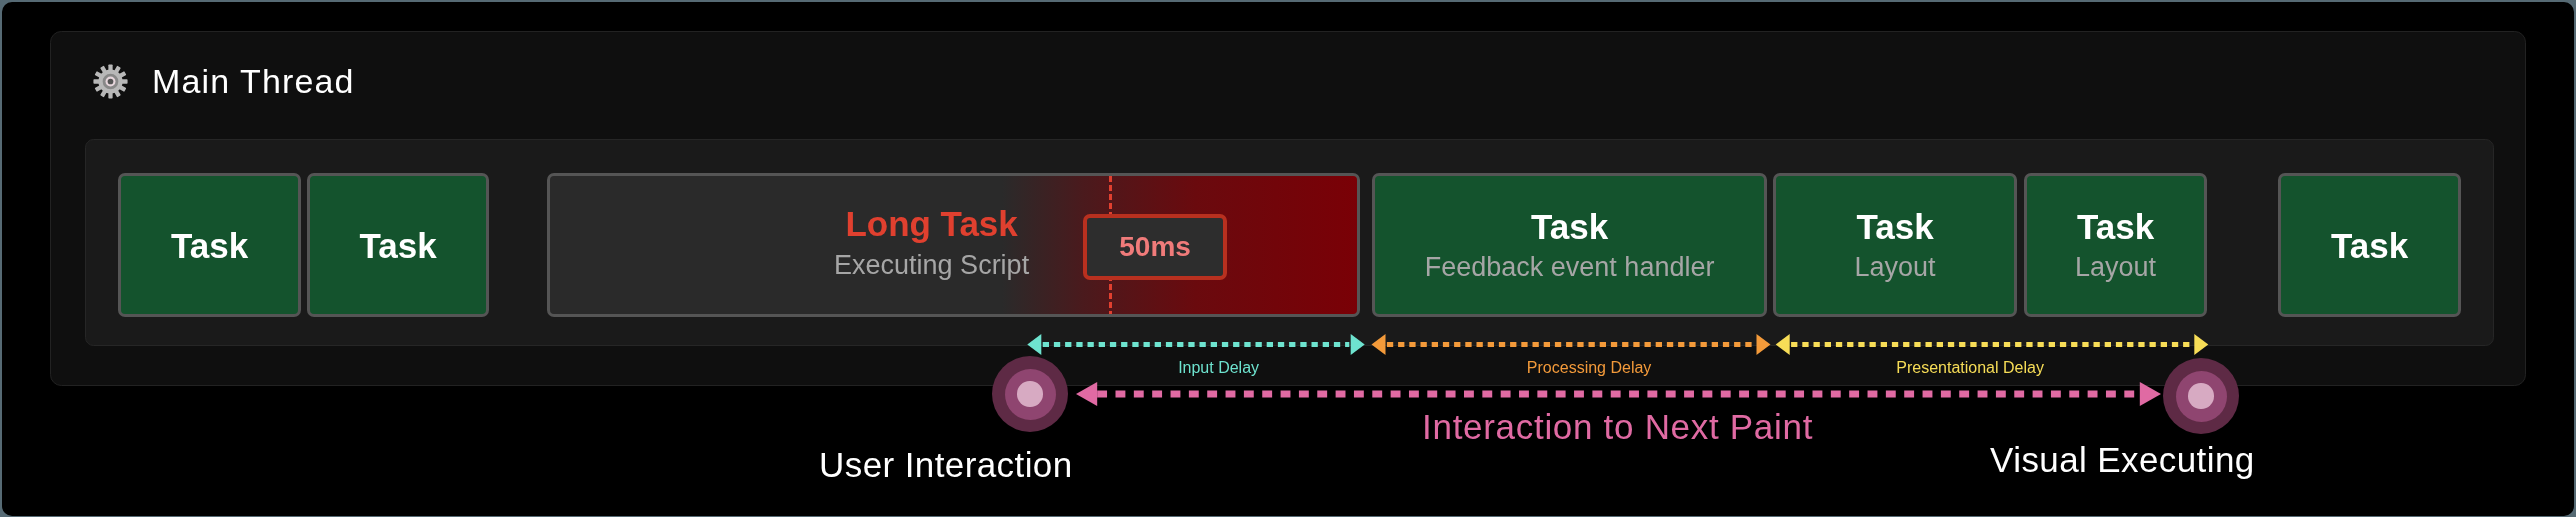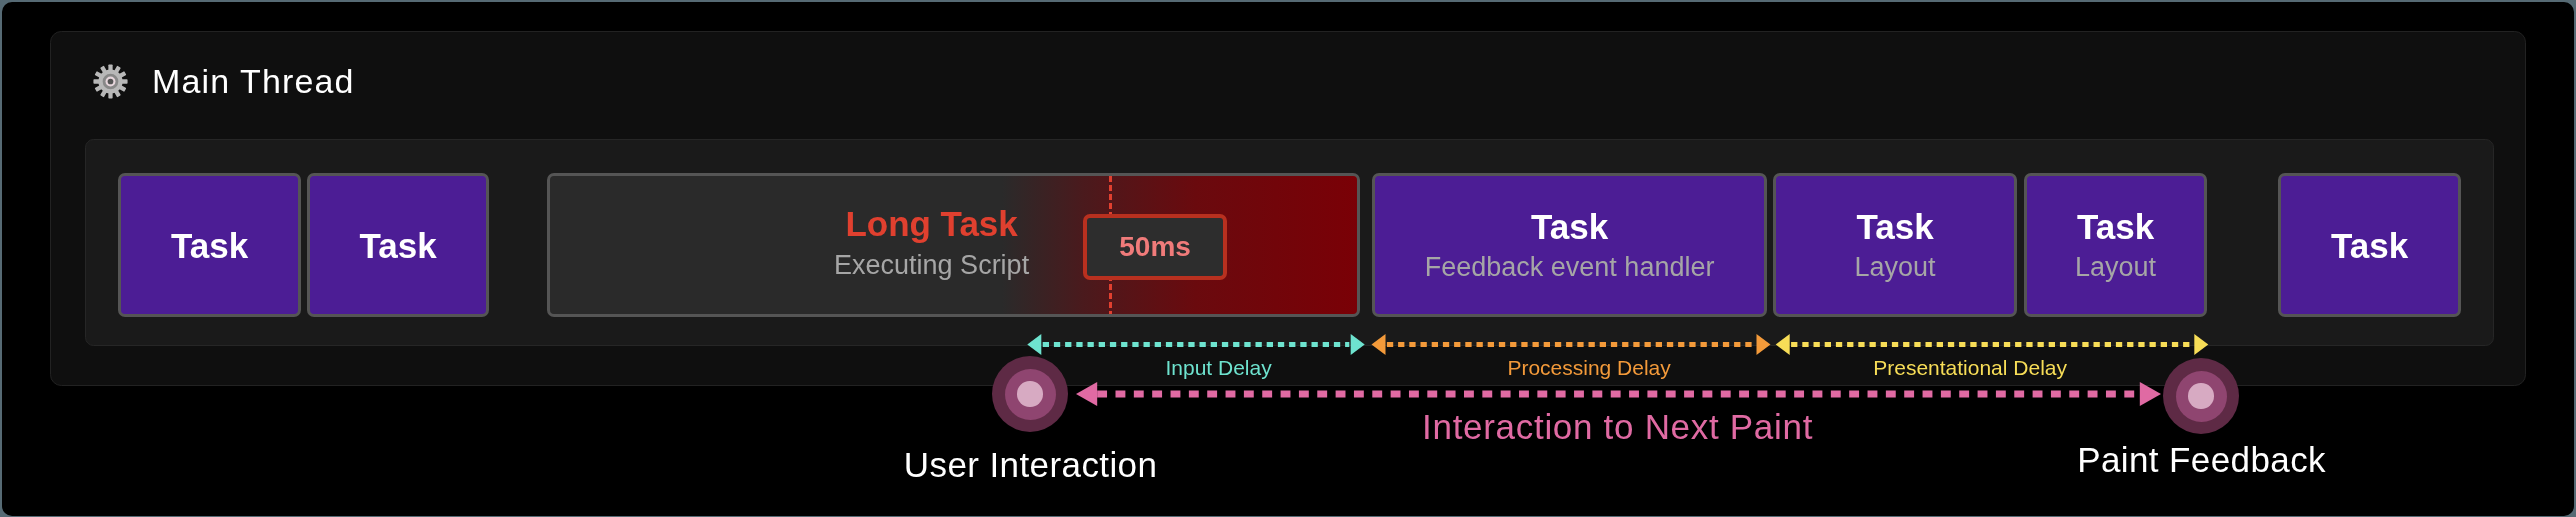--- a/index.html
+++ b/index.html
@@ -2,36 +2,36 @@
 <html style="font-size:11.3px"><head>
 <meta charset="utf-8">
 <style>
   html,body{margin:0;padding:0;}
   body{width:2576px;height:518px;background:#566a74;font-family:"Liberation Sans",sans-serif;overflow:hidden;position:relative;}
   .frame{position:absolute;left:2.1px;top:2.1px;width:2572px;height:514px;background:#000;border-radius:10px;overflow:hidden;}
   .panel{position:absolute;left:48px;top:29px;width:2476px;height:355px;background:#0f0f0f;border:1.4px solid #222;border-radius:11.3px;box-sizing:border-box;}
   .title{position:absolute;left:100px;top:58px;color:#fff;font-size:34px;letter-spacing:1.1px;line-height:42px;}
   .gear{position:absolute;left:90px;top:61px;width:37px;height:37px;}
   .track{position:absolute;left:83px;top:137px;width:2409px;height:207px;background:#1a1a1a;border:1.4px solid #262626;border-radius:8.5px;box-sizing:border-box;}
-  .task{position:absolute;top:171px;height:144px;background:#4c1d95;border:3.5px solid #555;border-radius:7px;box-sizing:border-box;display:flex;flex-direction:column;align-items:center;justify-content:center;color:#fff;overflow:hidden;}
+  .task{position:absolute;top:171px;height:144px;background:#14532d;border:3.5px solid #555;border-radius:7px;box-sizing:border-box;display:flex;flex-direction:column;align-items:center;justify-content:center;color:#fff;overflow:hidden;}
   .task .t{font-size:35px;font-weight:bold;line-height:41px;}
   .task .s{font-size:27px;color:#a6a6a6;line-height:34px;margin-top:2.8px;}
   .long{background:linear-gradient(90deg,#2a2a2a 0%,#2a2a2a 56%,#4a1a1d 66%,#6a0a0e 80%,#7a0006 100%);}
   .long .content{position:absolute;left:212px;top:27px;width:339px;text-align:center;}
   .long .t{color:#e0402f;}
   .long .s{margin-top:4.2px;}
   .dashline{position:absolute;left:559px;top:0;width:0;height:141px;border-left:3.5px dashed #e0402f;}
   .ms{position:absolute;left:485px;top:38px;width:144px;height:66px;background:#2d2d2d;border:4.2px solid #b8301f;border-radius:7px;box-sizing:border-box;color:#f07b7a;font-size:28px;font-weight:bold;display:flex;align-items:center;justify-content:center;margin-left:48px;}
   .arrow{position:absolute;height:21px;}
-  .dlabel{position:absolute;font-size:21px;text-align:center;top:353px;line-height:25.4px;}
+  .dlabel{position:absolute;font-size:16px;text-align:center;top:353px;line-height:25.4px;}
   .circle{position:absolute;width:76px;height:76px;border-radius:50%;background:#5e2a45;display:flex;align-items:center;justify-content:center;}
   .circle .mid{width:51px;height:51px;border-radius:50%;background:#8f4570;display:flex;align-items:center;justify-content:center;}
   .circle .core{width:25.4px;height:25.4px;border-radius:50%;background:#d7aac2;}
   .inp{position:absolute;left:1263px;width:705px;text-align:center;top:404px;color:#e06aa3;font-size:35px;letter-spacing:0.7px;line-height:42px;}
-  .endlabel{position:absolute;color:#fff;font-size:35px;width:423px;text-align:center;line-height:42px;letter-spacing:0.4px;}
+  .endlabel{position:absolute;color:#fff;font-size:35px;width:423px;line-height:42px;letter-spacing:0.4px;}
 </style>
 </head>
 <body>
 
 <div class="frame">
   <div class="panel"></div>
 
   <svg class="gear" viewBox="0 0 52 52">
     <g fill="#b8b8b8">
       <circle cx="26" cy="26" r="17"></circle>
@@ -122,15 +122,15 @@
       </div>
   </div>
   <div class="circle" style="left:2161px;top:356px;">
     <div class="mid">
         <div class="core"></div>
       </div>
   </div>
 
   <div class="inp">Interaction to Next Paint</div>
   <div class="endlabel" style="left:817px;top:442px;">User Interaction</div>
-  <div class="endlabel" style="left:1988px;top:437px;">Paint Feedback</div>
+  <div class="endlabel" style="left:1988px;top:437px;">Visual Executing</div>
 </div>
 
 
 </body></html>

